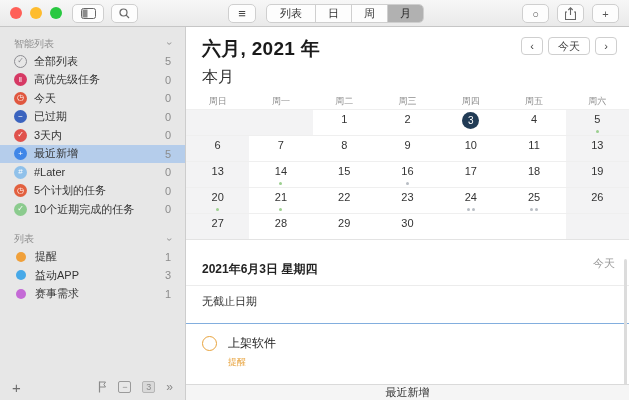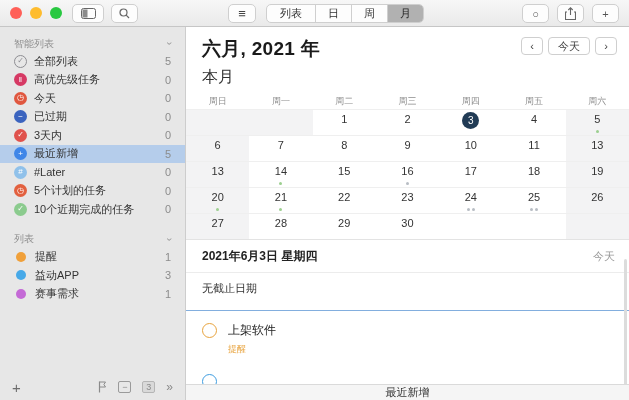--- a/index.html
+++ b/index.html
@@ -68,21 +68,21 @@
   .cell { text-align:center; position:relative; font-size:11px; color:#333; padding-top:3px; }
   .cell.muted { background:#f3f3f4; }
   .num-sel { display:inline-flex; width:17px; height:17px; border-radius:50%; color:#fff;
     align-items:center; justify-content:center; font-size:10px; margin-top:-1px; }
   .dots { position:absolute; bottom:2px; left:0; right:0; display:flex; justify-content:center; gap:2px; }
   .dot { width:3px; height:3px; border-radius:50%; }
 
   
   .day-head { display:flex; align-items:center; justify-content:space-between; padding:8px 14px 7px 16px;
     border-top:1px solid #e3e3e3; border-bottom:1px solid #ececec; }
-  .day-date { font-size:12px; font-weight:bold; color:#222; }
+  .day-date { font-size:12px; font-weight:bold; color:#222;margin-top:13px; }
   .day-today { font-size:11px; color:#9a9a9a; }
   .group-head { padding:8px 16px 14px; font-size:11px; color:#333; border-bottom:1.5px solid #82aede; }
   .tasks { padding:2px 16px 0; }
   .task { display:flex; gap:11px; padding:9px 0 8px; align-items:flex-start; }
   .task-circle { width:15px; height:15px; border-radius:50%; border:1.5px solid; flex:none; margin-top:1px; background:#fff; }
   .task-title { font-size:12px; color:#222; }
   .task-tag { font-size:9px; margin-top:4px; }
   .bottom-bar { position:absolute; bottom:0; left:0; right:0; height:16px; background:#f5f5f5;
     border-top:1px solid #dadada; text-align:center; font-size:11px; color:#333; line-height:15px; }
   .scroll-thumb { position:absolute; right:2px; top:232px; width:3px; height:140px; background:#dcdcdc; border-radius:2px; }

